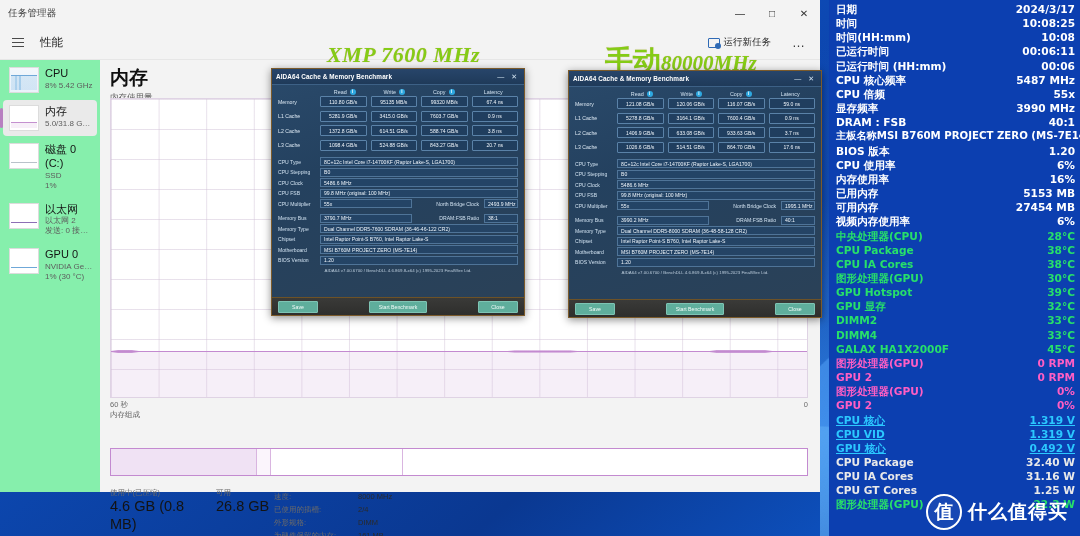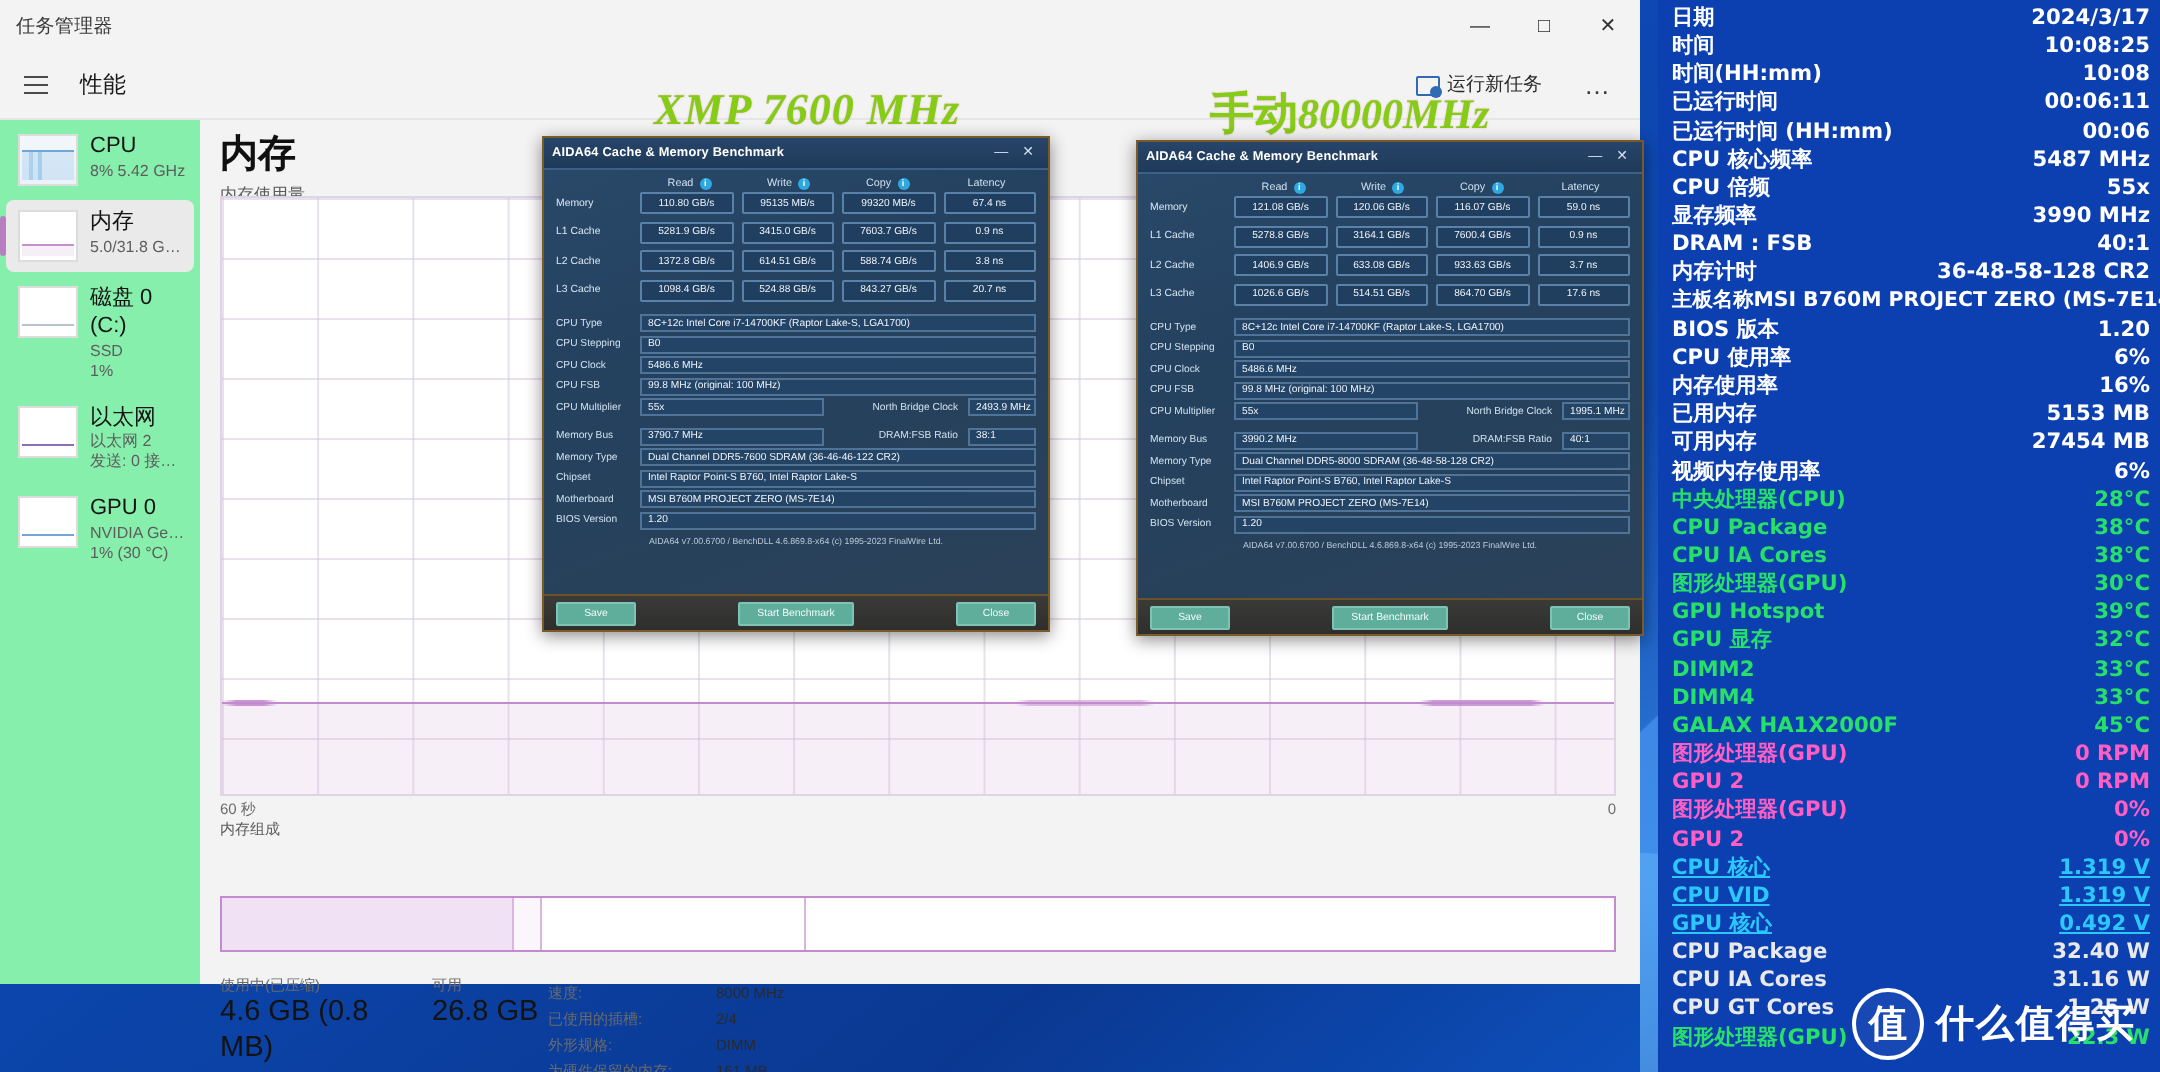--- a/index.html
+++ b/index.html
@@ -182,21 +182,21 @@
 
   
   .anno {
     position: absolute; color: #84cc16; font-weight: 700; white-space: nowrap;
     text-shadow: 0 0 1px rgba(216,28,40,.3);
   }
   .anno.xmp { left: 327px; top: 42px; font-size: 22px; font-style: italic;
               font-family: "Liberation Serif", serif; letter-spacing: .5px; }
   .anno.manual { left: 605px; top: 42px; font-size: 21px;
                  font-family: "Liberation Sans", sans-serif; }
-  .anno.manual .cn { font-size: 22px; margin-top: 23px; }
+  .anno.manual .cn { font-size: 28px; margin-top: 23px; }
   .anno.manual .num { font-family: "Liberation Serif", serif; font-style: italic; }
 
   
   .aida {
     position: absolute; width: 254px; height: 248px;
     background: linear-gradient(160deg, #2a4a6b 0%, #24415f 35%, #2b4157 100%);
     border: 1px solid #7b5a2a;
     color: #e7eef5; font-size: 5.2px;
     box-shadow: 0 2px 8px rgba(0,0,0,.45);
     display: flex; flex-direction: column;
@@ -715,24 +715,20 @@
         <span class="hv">55x</span>
       </div>
       <div class="hw-row c-white">
         <span class="hk">显存频率</span>
         <span class="hv">3990 MHz</span>
       </div>
       <div class="hw-row c-white">
         <span class="hk">DRAM : FSB</span>
         <span class="hv">40:1</span>
       </div>
-      <div class="hw-row c-white">
-        <span class="hk">内存计时</span>
-        <span class="hv">36-48-58-128 CR2</span>
-      </div>
       <div class="hw-row c-white mb">
         <span class="hk">主板名称</span>
         <span class="hv">MSI B760M PROJECT ZERO (MS-7E14)</span>
       </div>
       <div class="hw-row c-white">
         <span class="hk">BIOS 版本</span>
         <span class="hv">1.20</span>
       </div>
       <div class="hw-row c-white">
         <span class="hk">CPU 使用率</span>

